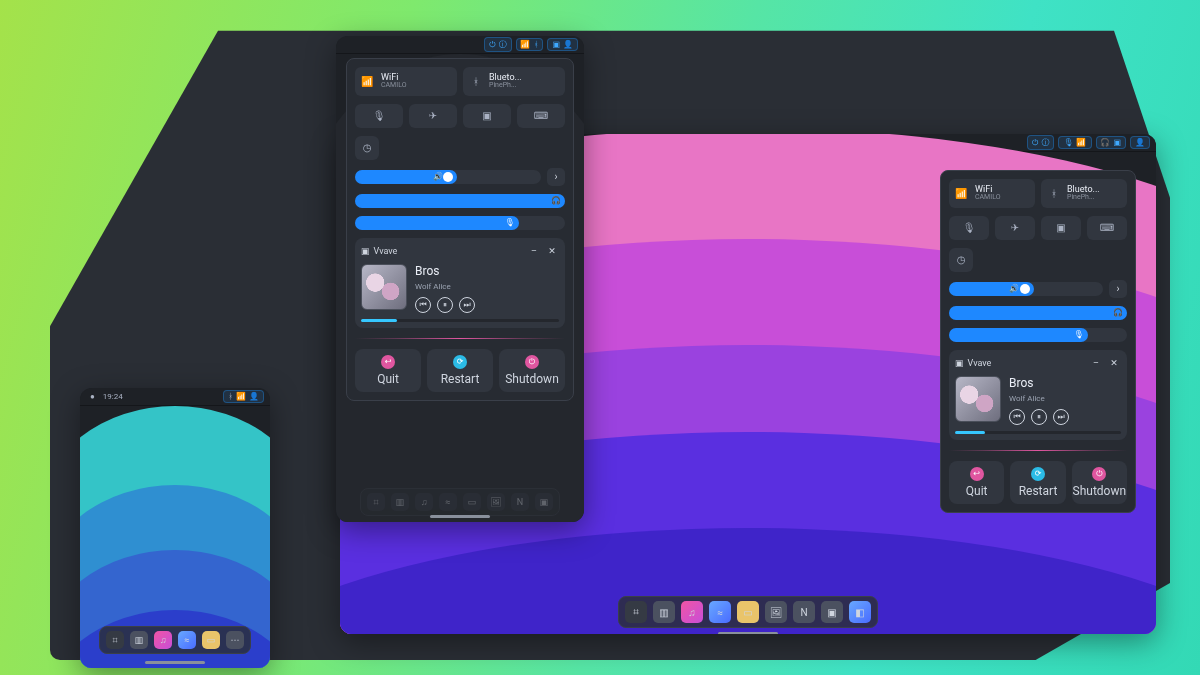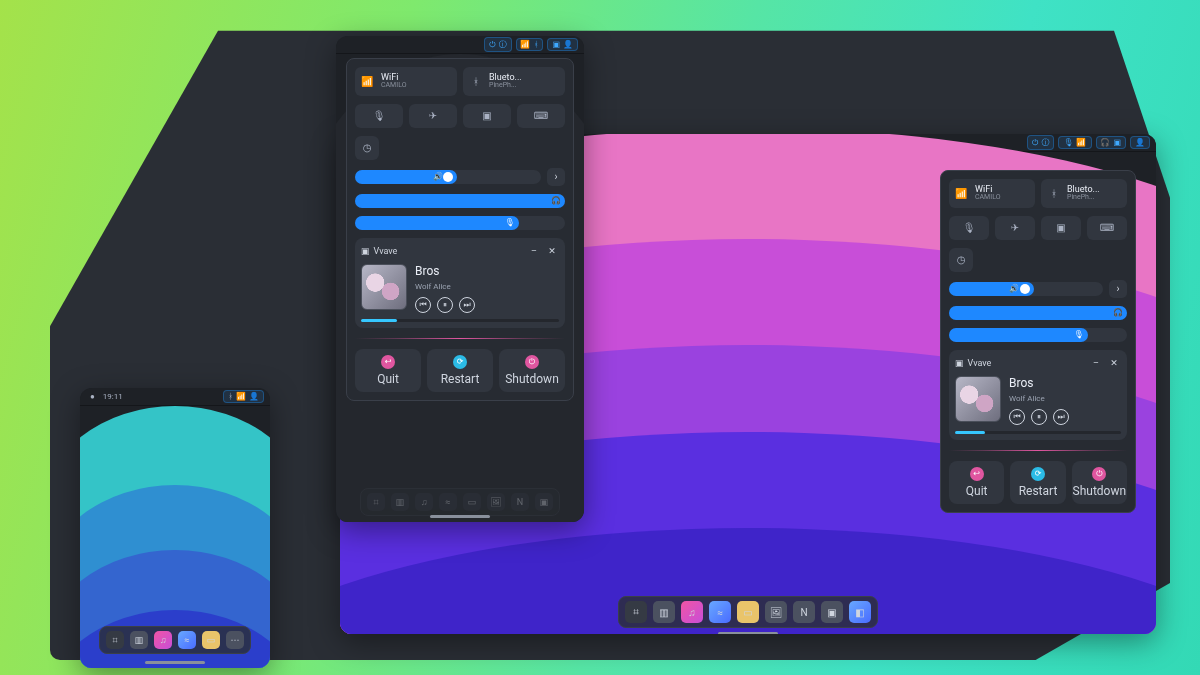--- a/index.html
+++ b/index.html
@@ -102,21 +102,21 @@
 </head>
 <body>
 
 <div class="bg-grad"></div>
 <div class="dark-panel"></div>
 
 <div class="device phone">
   <div class="statusbar">
     <div class="sb-left">
       <span class="pill">●</span>
-      <span>19:11</span>
+      <span>19:24</span>
     </div>
     <div class="sb-right">
       <span class="pill-grp">
         <span>ᚼ</span>
         <span>📶</span>
         <span>👤</span>
       </span>
     </div>
   </div>
   <div class="wallpaper ph">

